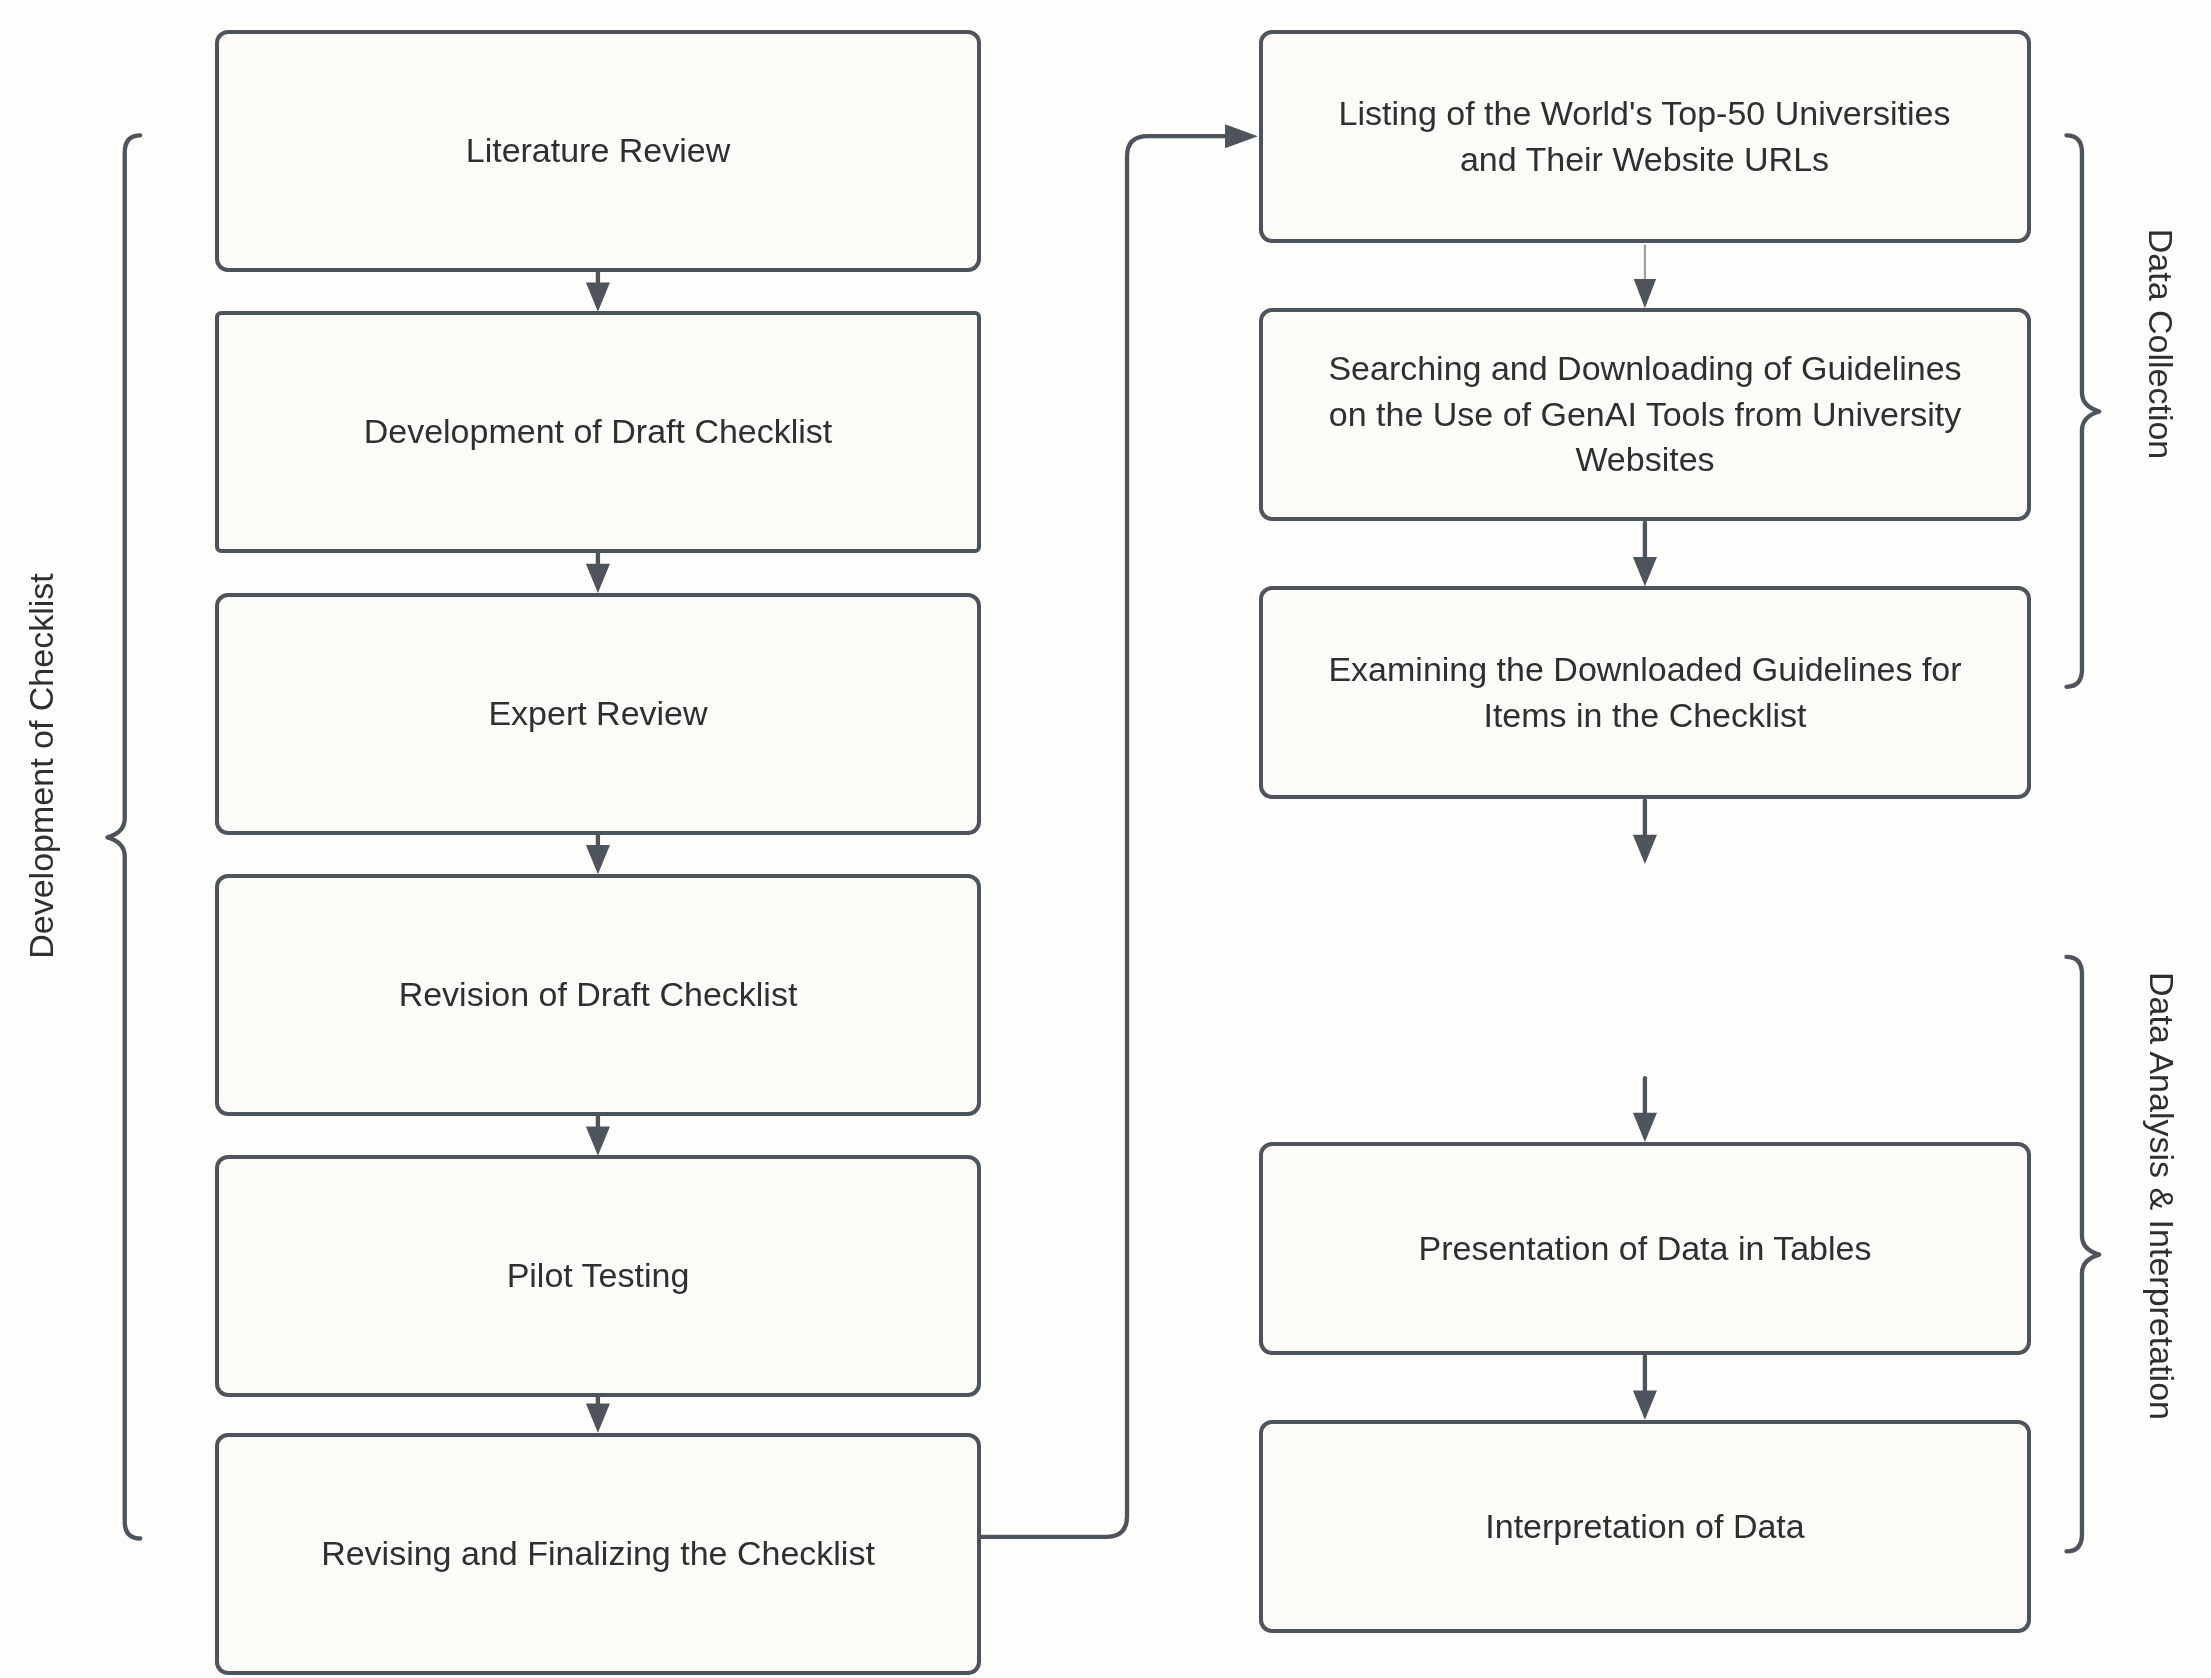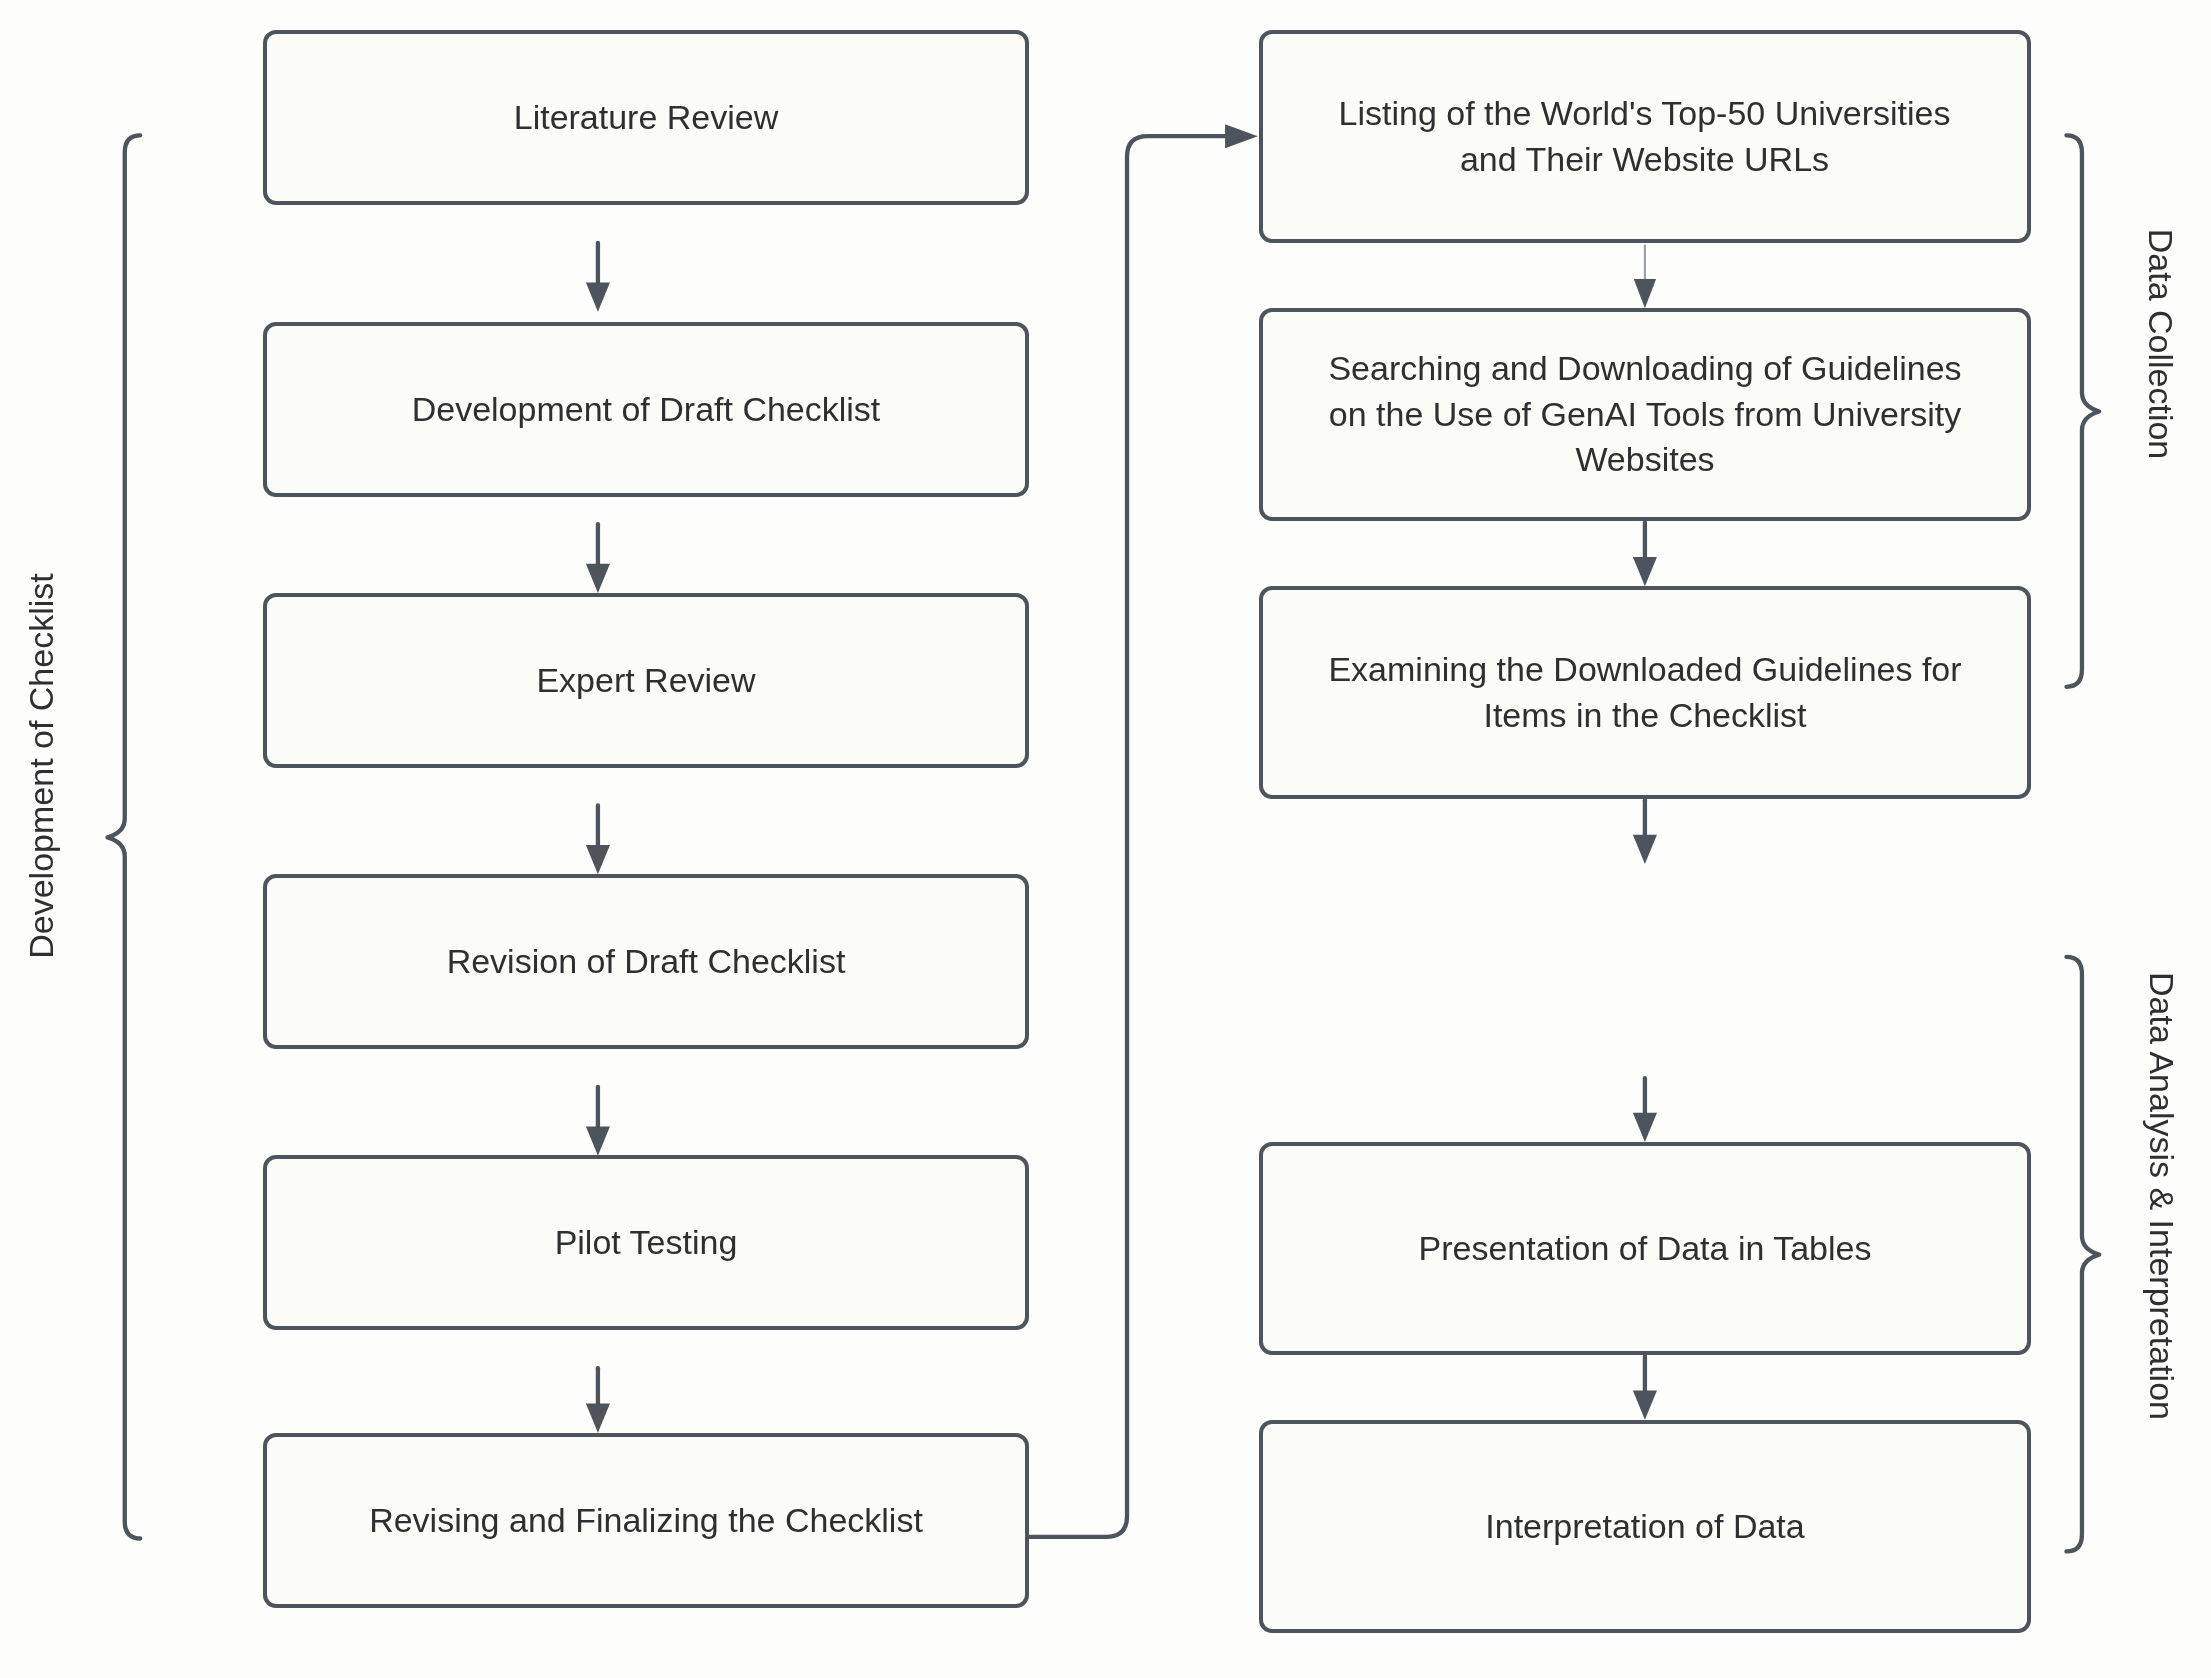--- a/index.html
+++ b/index.html
@@ -22,21 +22,21 @@
   .box{
     position:absolute;box-sizing:border-box;
     border:4.3px solid var(--stroke);border-radius:13px;
     background:var(--box-fill);
     display:flex;align-items:center;justify-content:center;
     text-align:center;color:var(--text);
     font-size:34px;line-height:1.35;
     padding:8.6px 33px;
   }
   .box-text{white-space:pre-line;}
-  .box.left{left:215px;width:766px;height:175px;margin-left:48px;}
+  .box.left{left:215px;width:766px;height:242px;}
   .box.right{left:1259px;width:772px;height:213px;}
   .rot-label{
     position:absolute;color:var(--text);font-size:34px;white-space:nowrap;
   }
   .rot-ccw{transform:translate(-50%,-50%) rotate(-90deg);}
   .rot-cw{transform:translate(-50%,-50%) rotate(90deg);}
 </style>
 </head>
 <body>
 
@@ -92,21 +92,21 @@
     </g>
 
     <path class="stroke" d="M163 157 Q145 157 145 177 L145 951 Q145 967 125 973 Q145 979 145 995 L145 1768 Q145 1788 163 1788"></path>
     <path class="stroke" d="M2402 157 Q2420 157 2420 177 L2420 456 Q2420 472 2440 478 Q2420 484 2420 500 L2420 778 Q2420 798 2402 798"></path>
     <path class="stroke" d="M2402 1112 Q2420 1112 2420 1132 L2420 1436 Q2420 1452 2440 1458 Q2420 1464 2420 1480 L2420 1783 Q2420 1803 2402 1803"></path>
   </svg>
 
   <div class="box left" style="top:30px;">
     <span class="box-text">Literature Review</span>
   </div>
-  <div class="box left" style="top:322px;">
+  <div class="box left" style="top:311px;border-radius:6px;">
     <span class="box-text">Development of Draft Checklist</span>
   </div>
   <div class="box left" style="top:593px;">
     <span class="box-text">Expert Review</span>
   </div>
   <div class="box left" style="top:874px;">
     <span class="box-text">Revision of Draft Checklist</span>
   </div>
   <div class="box left" style="top:1155px;">
     <span class="box-text">Pilot Testing</span>

